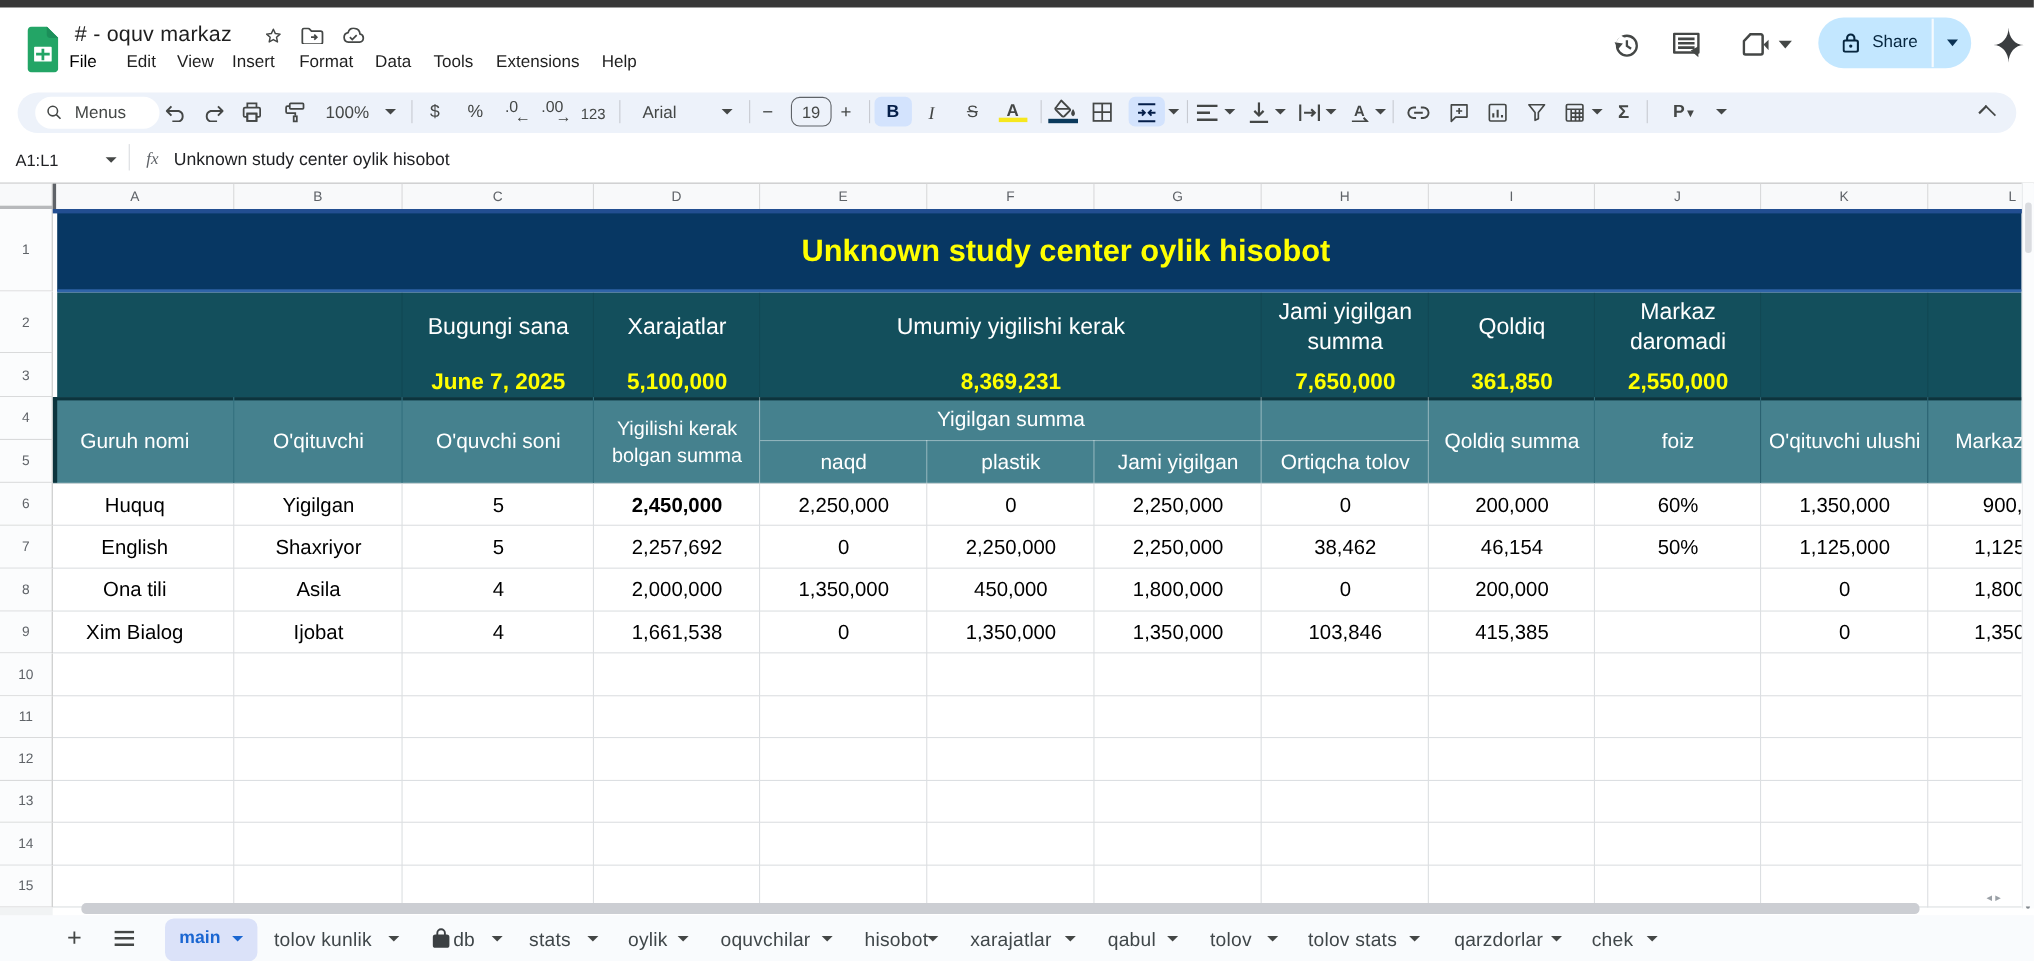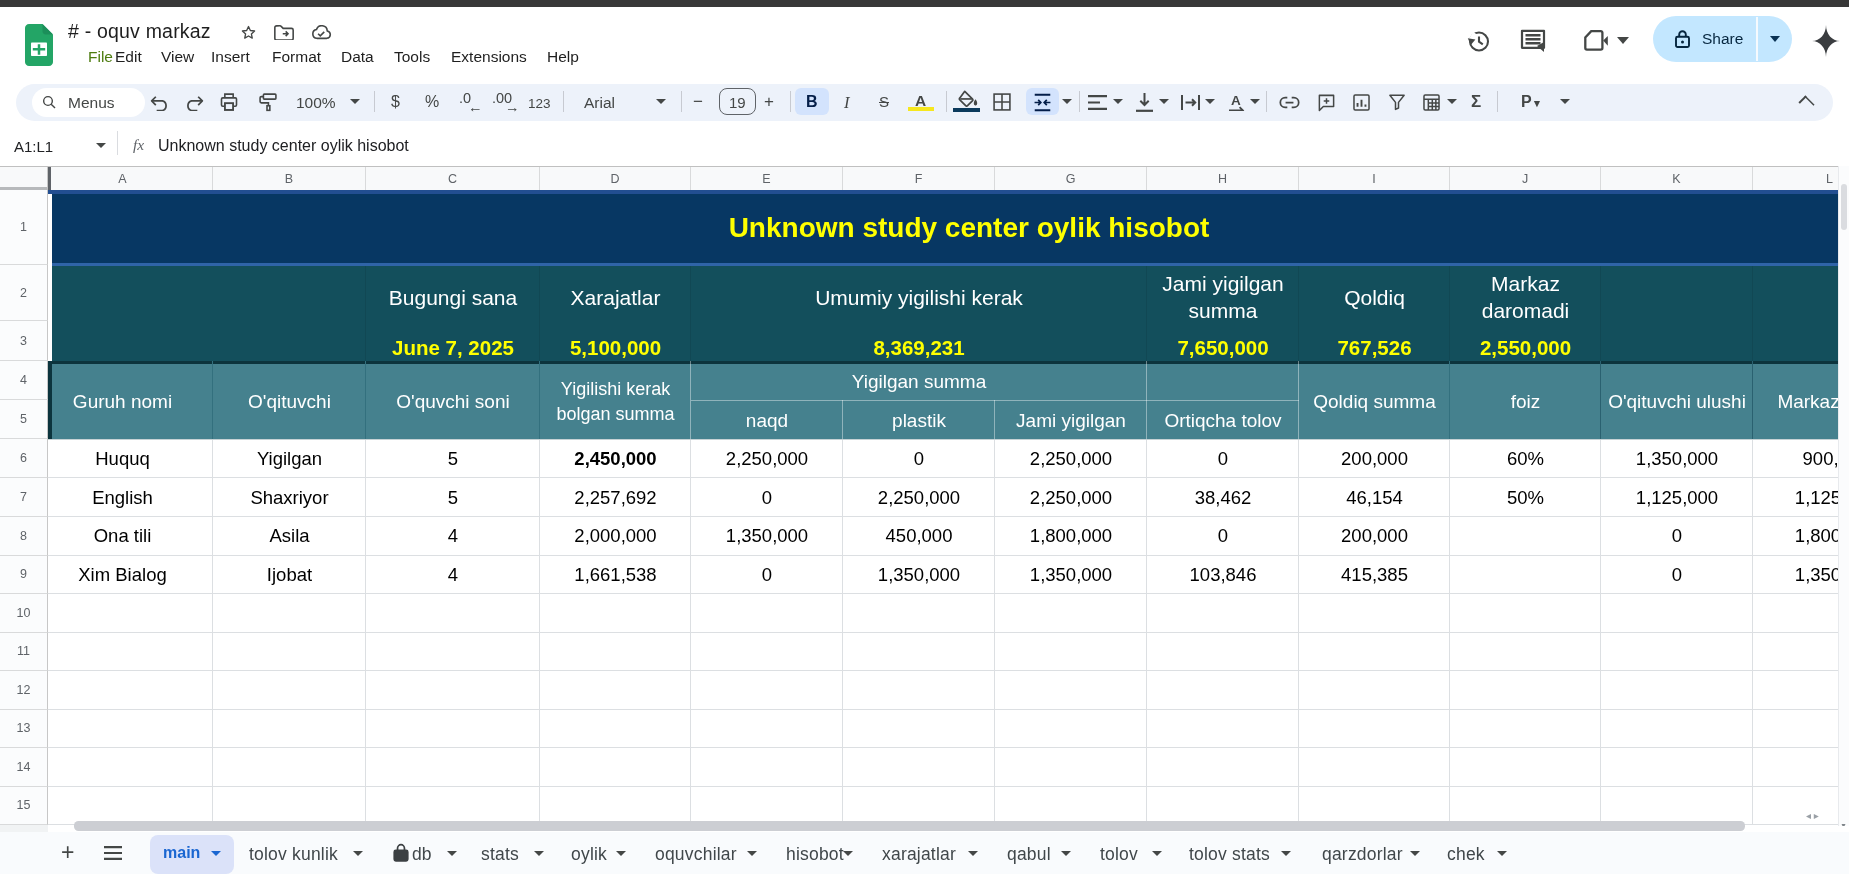--- a/index.html
+++ b/index.html
@@ -24,21 +24,21 @@
       <path d="M12 3.6 l2.6 5.6 6 .7 -4.5 4.1 1.2 5.9 -5.3-3 -5.3 3 1.2-5.9 -4.5-4.1 6-.7 Z" stroke-linejoin="round"></path>
     </svg>
 <svg class="ab ic" style="left:273px;top:25px;" width="22" height="15" viewBox="0 0 24 18" fill="none" stroke="#444746" stroke-width="1.9">
       <path d="M1 3 v12 a2 2 0 0 0 2 2 h18 a2 2 0 0 0 2-2 V5 a2 2 0 0 0-2-2 h-10 l-2.4-2.4 a2 2 0 0 0-1.4-.6 H3 a2 2 0 0 0-2 2 Z" transform="translate(0,1)"></path>
       <path d="M10.5 9.5 h6 m-2.5-2.8 2.8 2.8 -2.8 2.8" transform="translate(0,1)"></path>
     </svg>
 <svg class="ab ic" style="left:309px;top:25px;" width="24" height="15" viewBox="0 0 26 18" fill="none" stroke="#444746" stroke-width="1.9">
       <path d="M20.5 7.1 a6.6 6.6 0 0 0-12.9-1.6 A5.3 5.3 0 0 0 8 16 h12 a4.5 4.5 0 0 0 .5-8.9 Z"></path>
       <path d="M9.5 10.5 l2.6 2.6 4.8-4.8"></path>
     </svg>
-<div class="ab" style="left:88px;top:48px;font-size:15.5px;color:#4d7c0f;">File</div>
+<div class="ab" style="left:63px;top:48px;font-size:15.5px;color:#000000;">File</div>
 <div class="ab" style="left:115px;top:48px;font-size:15.5px;color:#1f1f1f;">Edit</div>
 <div class="ab" style="left:161px;top:48px;font-size:15.5px;color:#1f1f1f;">View</div>
 <div class="ab" style="left:211px;top:48px;font-size:15.5px;color:#1f1f1f;">Insert</div>
 <div class="ab" style="left:272px;top:48px;font-size:15.5px;color:#1f1f1f;">Format</div>
 <div class="ab" style="left:341px;top:48px;font-size:15.5px;color:#1f1f1f;">Data</div>
 <div class="ab" style="left:394px;top:48px;font-size:15.5px;color:#1f1f1f;">Tools</div>
 <div class="ab" style="left:451px;top:48px;font-size:15.5px;color:#1f1f1f;">Extensions</div>
 <div class="ab" style="left:547px;top:48px;font-size:15.5px;color:#1f1f1f;">Help</div>
 <svg class="ab ic" style="left:1466px;top:29px;" width="25" height="25" viewBox="0 0 25 25" fill="none" stroke="#444746" stroke-width="2.1">
       <circle cx="13" cy="12.5" r="9"></circle>
@@ -263,21 +263,21 @@
 <div class="ab" style="left:275.0px;top:94px;width:260px;text-align:center;font-size:21px;line-height:28px;font-weight:400;color:#fff;">Bugungi sana</div>
 <div class="ab" style="left:437.5px;top:94px;width:260px;text-align:center;font-size:21px;line-height:28px;font-weight:400;color:#fff;">Xarajatlar</div>
 <div class="ab" style="left:661.0px;top:94px;width:420px;text-align:center;font-size:21px;line-height:28px;font-weight:400;color:#fff;">Umumiy yigilishi kerak</div>
 <div class="ab" style="left:1045.0px;top:81px;width:260px;text-align:center;font-size:21px;line-height:26.5px;font-weight:400;color:#fff;">Jami yigilgan<br>summa</div>
 <div class="ab" style="left:1196.5px;top:94px;width:260px;text-align:center;font-size:21px;line-height:28px;font-weight:400;color:#fff;">Qoldiq</div>
 <div class="ab" style="left:1347.5px;top:81px;width:260px;text-align:center;font-size:21px;line-height:26.5px;font-weight:400;color:#fff;">Markaz<br>daromadi</div>
 <div class="ab" style="left:275.0px;top:144px;width:260px;text-align:center;font-size:20.5px;line-height:27.5px;font-weight:700;color:#ffff00;">June 7, 2025</div>
 <div class="ab" style="left:437.5px;top:144px;width:260px;text-align:center;font-size:20.5px;line-height:27.5px;font-weight:700;color:#ffff00;">5,100,000</div>
 <div class="ab" style="left:741.0px;top:144px;width:260px;text-align:center;font-size:20.5px;line-height:27.5px;font-weight:700;color:#ffff00;">8,369,231</div>
 <div class="ab" style="left:1045.0px;top:144px;width:260px;text-align:center;font-size:20.5px;line-height:27.5px;font-weight:700;color:#ffff00;">7,650,000</div>
-<div class="ab" style="left:1196.5px;top:144px;width:260px;text-align:center;font-size:20.5px;line-height:27.5px;font-weight:700;color:#ffff00;">767,526</div>
+<div class="ab" style="left:1196.5px;top:144px;width:260px;text-align:center;font-size:20.5px;line-height:27.5px;font-weight:700;color:#ffff00;">361,850</div>
 <div class="ab" style="left:1347.5px;top:144px;width:260px;text-align:center;font-size:20.5px;line-height:27.5px;font-weight:700;color:#ffff00;">2,550,000</div>
 <div class="ab" style="left:0;top:171px;width:1790px;height:78px;background:#45818e;"></div>
 <div class="ab" style="left:0;top:171px;width:4px;height:78px;background:#0c343d;"></div>
 <div class="ab" style="left:0;top:171px;width:1790px;height:2.5px;background:#0c343d;"></div>
 <div class="ab" style="left:0;top:248.60000000000002px;width:1790px;height:1px;background:#c6d2d5;"></div>
 <div class="ab" style="left:164px;top:171px;width:1.3px;height:78px;background:#33707e;"></div>
 <div class="ab" style="left:317px;top:171px;width:1.3px;height:78px;background:#33707e;"></div>
 <div class="ab" style="left:491px;top:171px;width:1.3px;height:78px;background:#33707e;"></div>
 <div class="ab" style="left:1401px;top:171px;width:1.3px;height:78px;background:#33707e;"></div>
 <div class="ab" style="left:1552px;top:171px;width:1.3px;height:78px;background:#2a6170;"></div>

